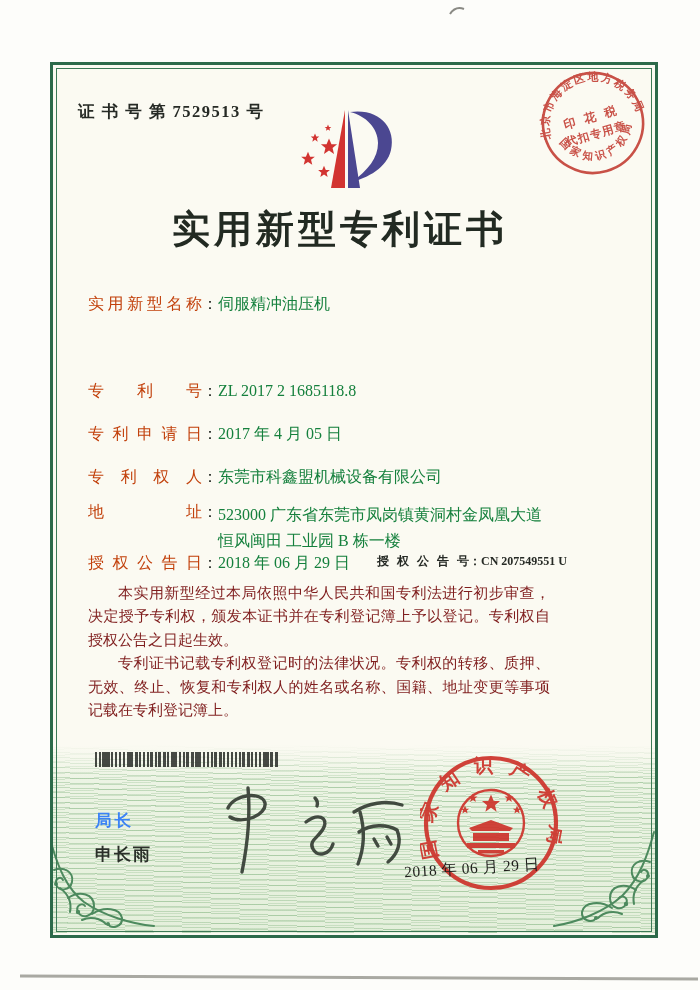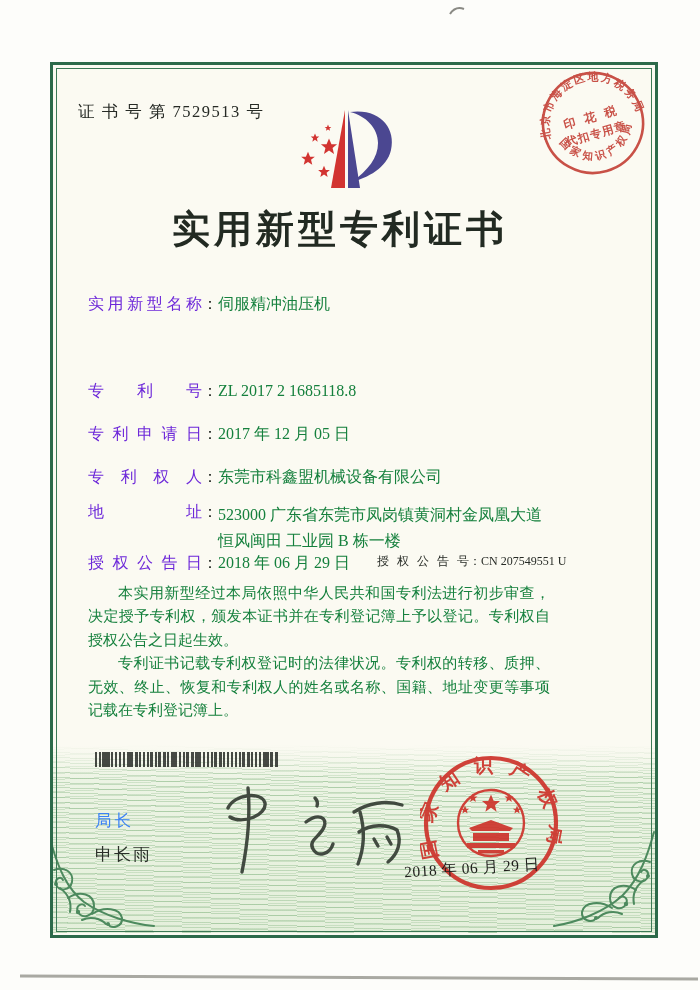--- a/index.html
+++ b/index.html
@@ -24,40 +24,40 @@
   
   .pattern { position:absolute; left:53px; top:745px; width:602px; height:188px;
     background-image:
       repeating-linear-gradient(2deg, rgba(122,175,120,.38) 0 1px, rgba(0,0,0,0) 1px 5px),
       repeating-linear-gradient(-2deg, rgba(122,175,120,.26) 0 1px, rgba(0,0,0,0) 1px 6px),
       linear-gradient(#eef5e6,#e4efdb);
     z-index:1; }
   .pattern::before { content:""; position:absolute; left:0; top:0; right:0; height:34px;
     background:linear-gradient(#fbfaf2,rgba(251,250,242,0)); }
 
-  .txt { position:absolute; color:#262a25; white-space:nowrap; z-index:4; }
+  .txt { position:absolute; color:#262a25; white-space:nowrap; z-index:4;font-weight:bold; }
 
   .cert-no { left:78px; top:101px; font-size:16.5px; letter-spacing:1.5px; }
   .title { left:50px; top:204px; width:580px; text-align:center; font-size:38px;
     font-weight:600; letter-spacing:4px; color:#222a22; white-space:nowrap; z-index:4; position:absolute; }
 
   .logo { position:absolute; left:284px; top:96px; z-index:4; }
   .tax-stamp { position:absolute; left:538px; top:68px; z-index:5; transform:rotate(-16deg); opacity:.88; }
 
   .field-row { position:absolute; left:88px; font-size:16px; z-index:4; }
   .field-row .lbl { display:inline-block; width:114px; text-align:justify; text-align-last:justify;
-    vertical-align:top; color:#6d28d9; }
+    vertical-align:top; color:#c2410c; }
   .field-row .colon { display:inline-block; width:16px; color:#262a25; }
   .field-row .val { color:#15803d; }
   .addr-val { display:inline-block; vertical-align:top; white-space:normal; width:330px; line-height:26px; }
   .grant-no-group { position:absolute; left:377px; top:553px; font-size:12px; z-index:4; }
   .grant-no-group .lbl2 { display:inline-block; width:92px; text-align:justify; text-align-last:justify; }
 
   .paragraphs { position:absolute; left:88px; top:582px; width:462px; font-size:15px;
-    line-height:23.4px; color:#15803d; text-align:justify; z-index:4; }
+    line-height:23.4px; color:#7f1d1d; text-align:justify; z-index:4; }
   .paragraphs p { text-indent:2em; margin:0; }
 
   .barcode { position:absolute; left:95px; top:752px; width:183px; height:15px; z-index:4; opacity:.88;
     background-image:
       repeating-linear-gradient(90deg,#2e322d 0 2px,rgba(0,0,0,0) 2px 4px),
       repeating-linear-gradient(90deg,#2e322d 0 1px,rgba(0,0,0,0) 1px 7px),
       repeating-linear-gradient(90deg,rgba(0,0,0,0) 0 9px,#2e322d 9px 12px,rgba(0,0,0,0) 12px 23px); }
 
   .director-title { left:95px; top:810px; font-size:16.5px; letter-spacing:3px; color:#3b82f6; }
   .director-name { left:95px; top:843px; font-size:17px; letter-spacing:2px; color:#2a2f29; }
@@ -162,21 +162,21 @@
 
   <div class="title">实用新型专利证书</div>
 
   <div class="field-row" style="top:294px">
     <span class="lbl">实用新型名称</span><span class="colon">：</span><span class="val">伺服精冲油压机</span>
   </div>
   <div class="field-row" style="top:381px">
     <span class="lbl">专利号</span><span class="colon">：</span><span class="val">ZL 2017 2 1685118.8</span>
   </div>
   <div class="field-row" style="top:424px">
-    <span class="lbl">专利申请日</span><span class="colon">：</span><span class="val">2017 年 12 月 05 日</span>
+    <span class="lbl">专利申请日</span><span class="colon">：</span><span class="val">2017 年 4 月 05 日</span>
   </div>
   <div class="field-row" style="top:467px">
     <span class="lbl">专利权人</span><span class="colon">：</span><span class="val">东莞市科鑫盟机械设备有限公司</span>
   </div>
   <div class="field-row" style="top:502px; white-space:normal">
     <span class="lbl">地址</span><span class="colon">：</span><span class="val addr-val">523000 广东省东莞市凤岗镇黄洞村金凤凰大道恒风闽田 工业园 B 栋一楼</span>
   </div>
   <div class="field-row" style="top:553px">
     <span class="lbl">授权公告日</span><span class="colon">：</span><span class="val">2018 年 06 月 29 日</span>
   </div>

